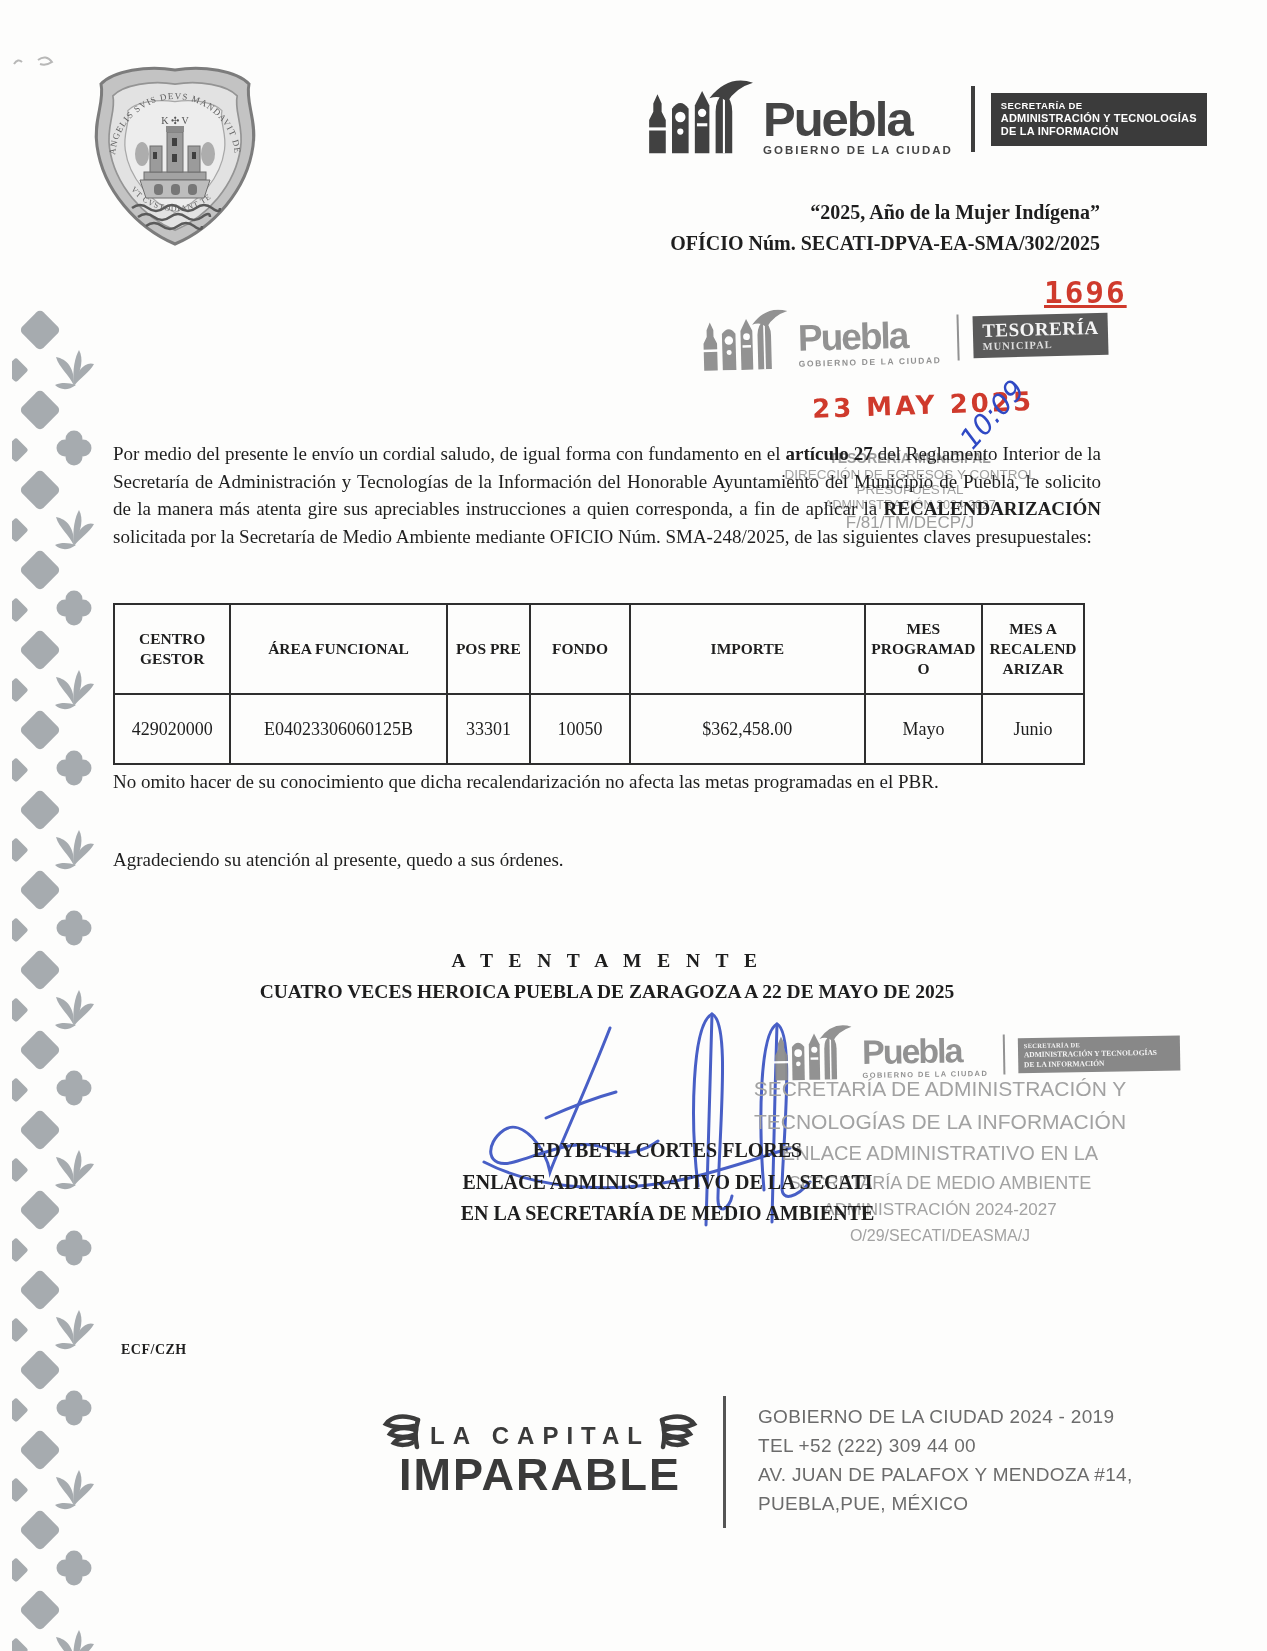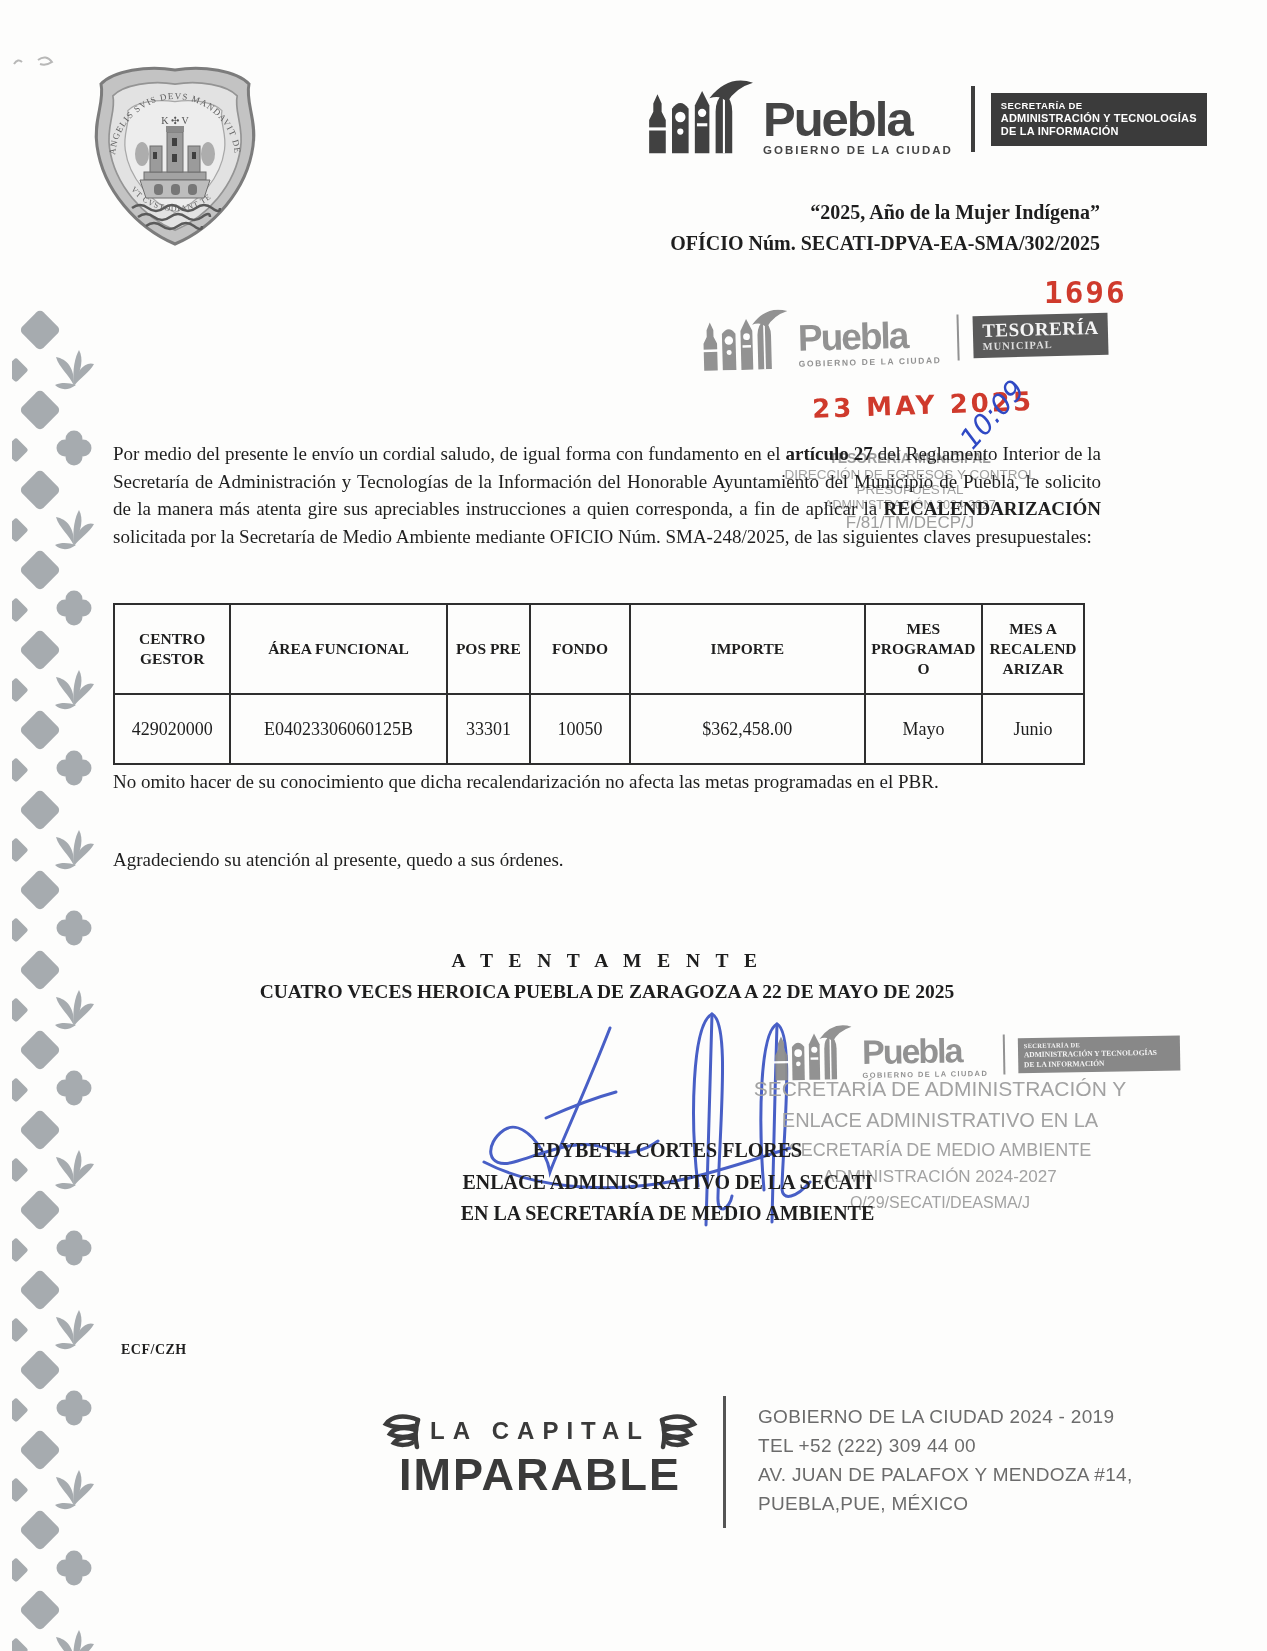--- a/index.html
+++ b/index.html
@@ -18,21 +18,21 @@
   .tes-box{background:#4e4e4e;padding:5px 9px 6px;line-height:1.05;}
   .tes-box .l1{font-size:19px;font-weight:800;letter-spacing:.5px;color:#f4f4f4;}
   .tes-box .l2{font-size:10.5px;font-weight:700;color:#dcdcdc;letter-spacing:1px;}
   .sec-box{background:#828282;padding:4px 6px;line-height:1.25;width:150px;}
   .sec-box .l1{font-size:6.5px;font-weight:600;color:#f3f3f3;letter-spacing:.3px;}
   .sec-box .l2,.sec-box .l3{font-size:7.5px;font-weight:800;color:#f3f3f3;}
   .stamp-text{font-family:"Liberation Sans",sans-serif;color:#8e8e8e;text-align:center;pointer-events:none;}
   .stamp-text div{line-height:1.18;}
   .big-stamp-text{font-family:"Liberation Sans",sans-serif;color:#a2a2a2;text-align:center;pointer-events:none;}
   .red{color:#cf3a2c;}
-  .folio{font-family:"DejaVu Sans Mono",monospace;font-weight:700;font-size:31px;letter-spacing:2px;}
+  .folio{font-family:"DejaVu Sans Mono",monospace;font-weight:700;font-size:31px;letter-spacing:2px;text-decoration:underline;}
   .datestamp{font-family:"DejaVu Sans",sans-serif;font-weight:800;font-size:26px;letter-spacing:3px;transform:rotate(-2deg);}
   .inktime{font-family:"DejaVu Sans",sans-serif;font-style:italic;font-size:28px;color:#2f49c4;transform:rotate(-48deg);}
   
   .right-head{text-align:right;font-weight:700;font-size:20px;line-height:1.55;}
   .addr{font-weight:700;font-size:19px;line-height:25.8px;}
   .spread{letter-spacing:.35em;}
   .bodytext{font-size:19px;line-height:27.6px;text-align:justify;}
   .b{font-weight:700;}
   .center-close{text-align:center;font-weight:700;font-size:19.5px;line-height:31px;}
   .atent{letter-spacing:.28em;}
@@ -272,36 +272,37 @@
     <div class="logo-bar" style="width:2px;height:40px;margin:0 3px 3px 5px;background:#8d8d8d"></div>
     <div class="sec-box" style="margin-bottom:4px">
       <div class="l1">SECRETARÍA DE</div>
       <div class="l2">ADMINISTRACIÓN Y TECNOLOGÍAS</div>
       <div class="l3">DE LA INFORMACIÓN</div>
     </div>
   </div>
 
   <div class="abs big-stamp-text" style="left:752px;top:1072px;width:376px">
     <div style="font-size:21px;line-height:33px">SECRETARÍA DE ADMINISTRACIÓN Y</div>
+    <div style="font-size:21px;line-height:33px">TECNOLOGÍAS DE LA INFORMACIÓN</div>
     <div style="font-size:20px;line-height:31px">ENLACE ADMINISTRATIVO EN LA</div>
     <div style="font-size:18px;line-height:28px">SECRETARÍA DE MEDIO AMBIENTE</div>
     <div style="font-size:17px;line-height:26px">ADMINISTRACIÓN 2024-2027</div>
     <div style="font-size:16px;line-height:26px">O/29/SECATI/DEASMA/J</div>
   </div>
 
   <div class="abs signer" style="left:395px;top:1135px;width:545px">
     <div>EDYBETH CORTES FLORES</div>
     <div>ENLACE ADMINISTRATIVO DE LA SECATI</div>
     <div>EN LA SECRETARÍA DE MEDIO AMBIENTE</div>
   </div>
 
   <div class="abs initials" style="left:121px;top:1342px">ECF/CZH</div>
 
   <div class="abs" style="left:382px;top:1412px;width:316px;text-align:center">
-    <div style="display:flex;align-items:center;justify-content:center;gap:8px">
+    <div style="display:flex;align-items:flex-end;justify-content:center;gap:8px">
       <svg width="40" height="38" viewBox="0 0 40 38">
         <g stroke="#3c3c3c" stroke-width="4.5" fill="none" stroke-linecap="round">
           <path d="M36,8 C22,2 10,4 4,12 C12,16 24,16 32,14"></path>
           <path d="M34,18 C22,14 12,16 8,22 C16,26 26,25 32,23"></path>
           <path d="M32,27 C24,24 16,26 12,31 C18,34 26,33 30,31"></path>
           <path d="M36,8 C33,18 33,27 35,35"></path>
         </g>
       </svg>
       <span class="cap-word" style="font-size:24px;letter-spacing:8px">LA CAPITAL</span>
       <svg width="40" height="38" viewBox="0 0 40 38">

